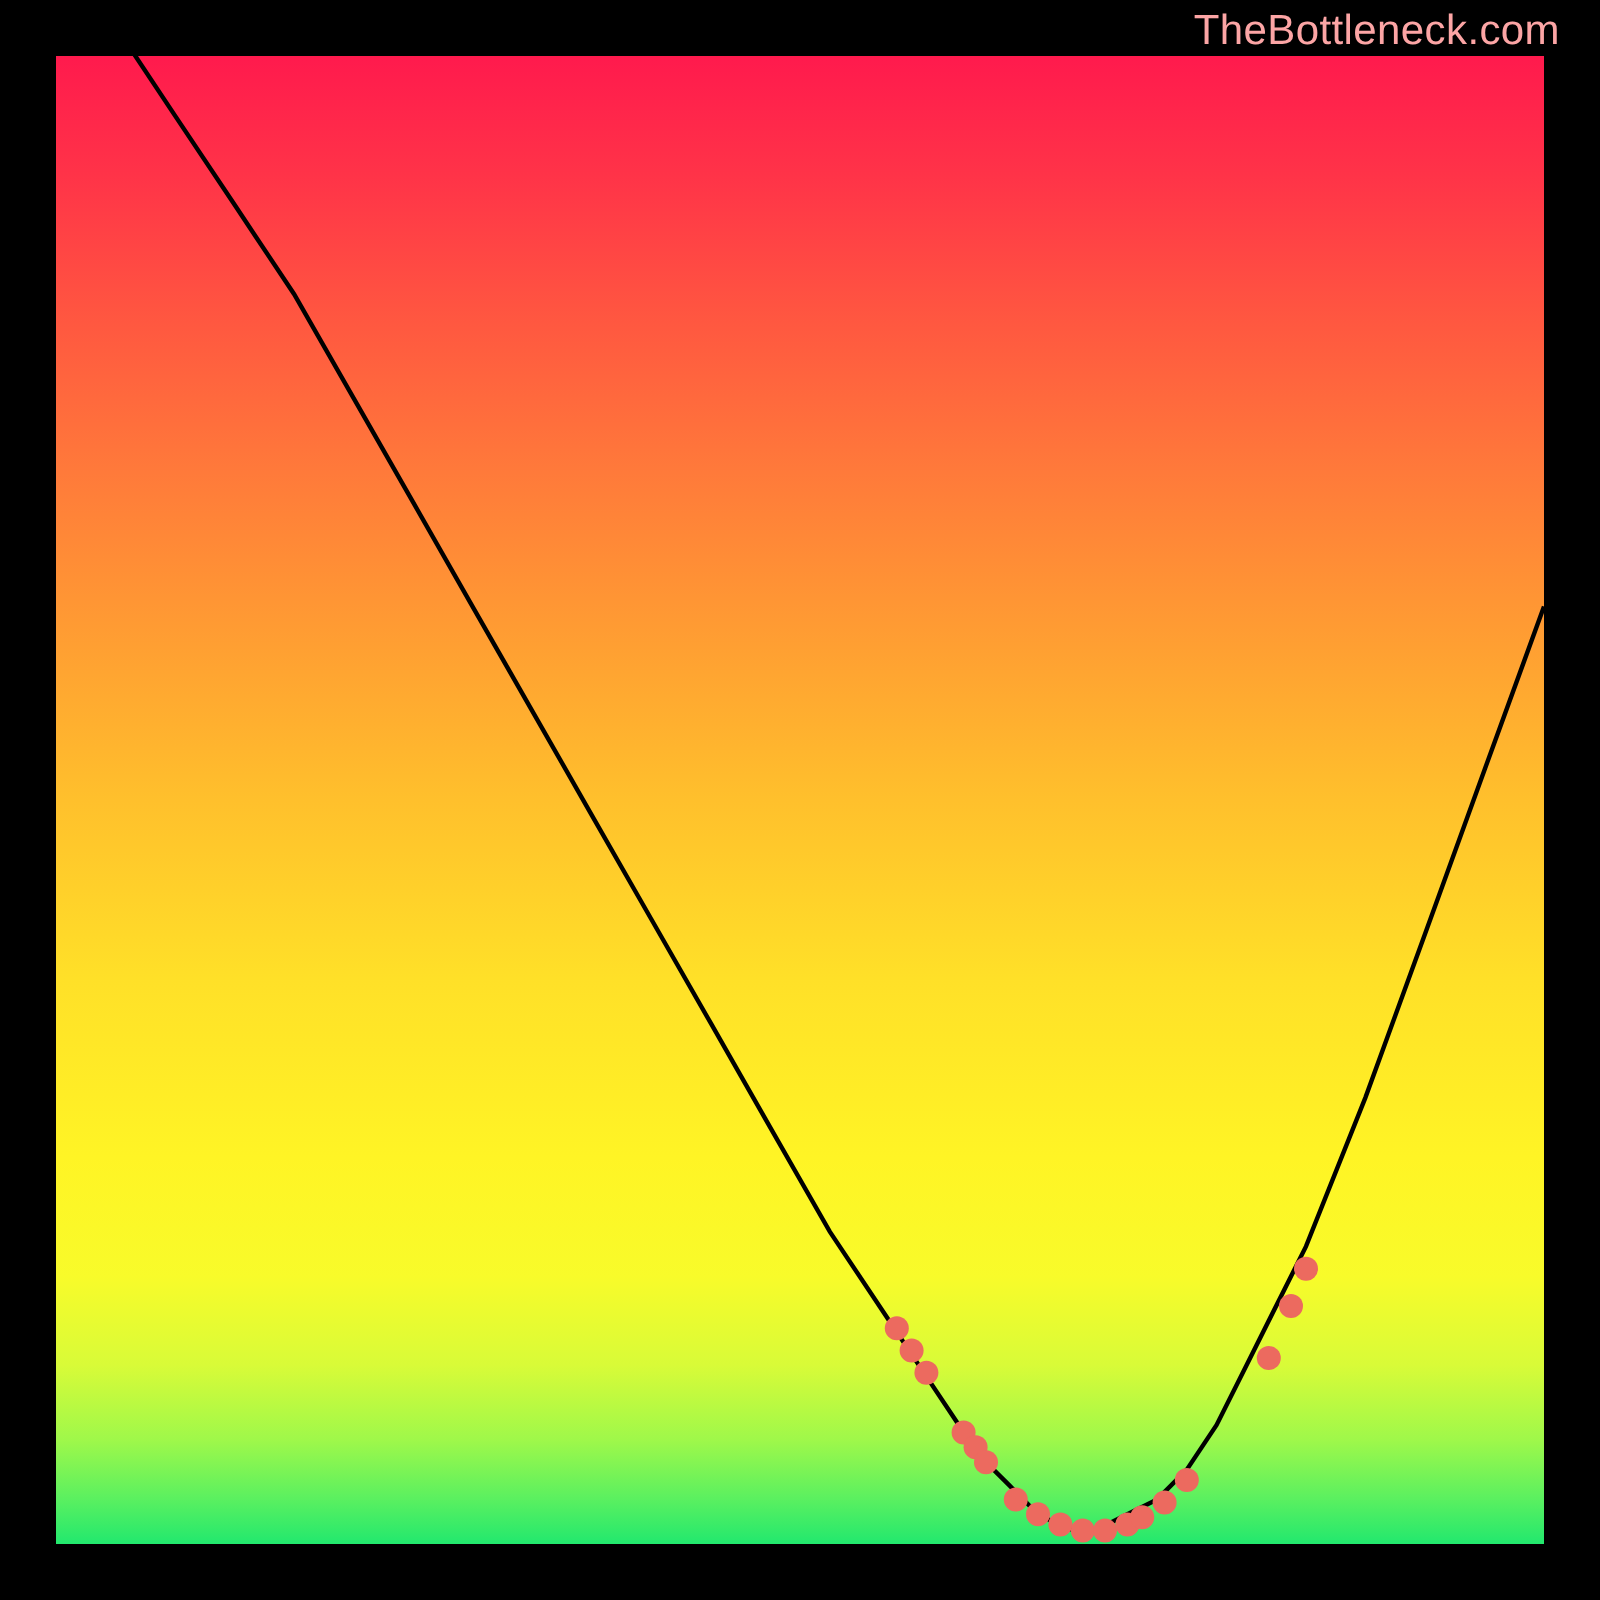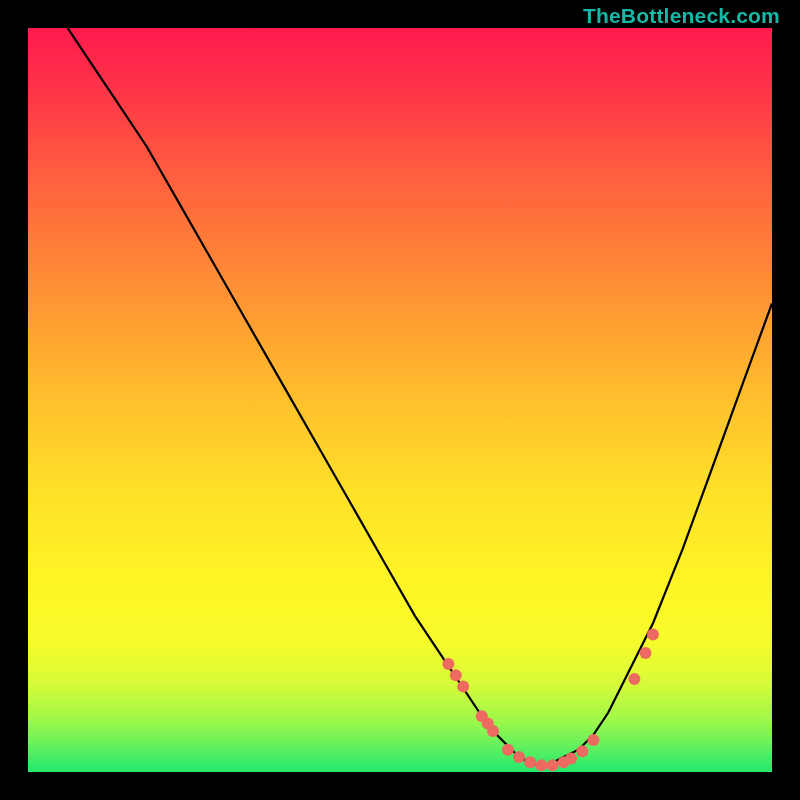--- a/index.html
+++ b/index.html
@@ -44,22 +44,22 @@
     fill: none;
     stroke: #000000;
     stroke-width: 2.2;
   }
   .marker {
     fill: #ec6a5f;
     stroke: none;
   }
   .watermark {
     position: absolute;
-    color: #14b8a6;
-    font-weight: 700;
+    color: #fca5a5;
+    font-weight: 400;
     letter-spacing: 0.2px;
     white-space: nowrap;
   }
 </style>
 </head>
 <body>
 <div class="stage">
 
   <div class="plot-area" style="left:28px; top:28px; width:744px; height:744px;"></div>
 

